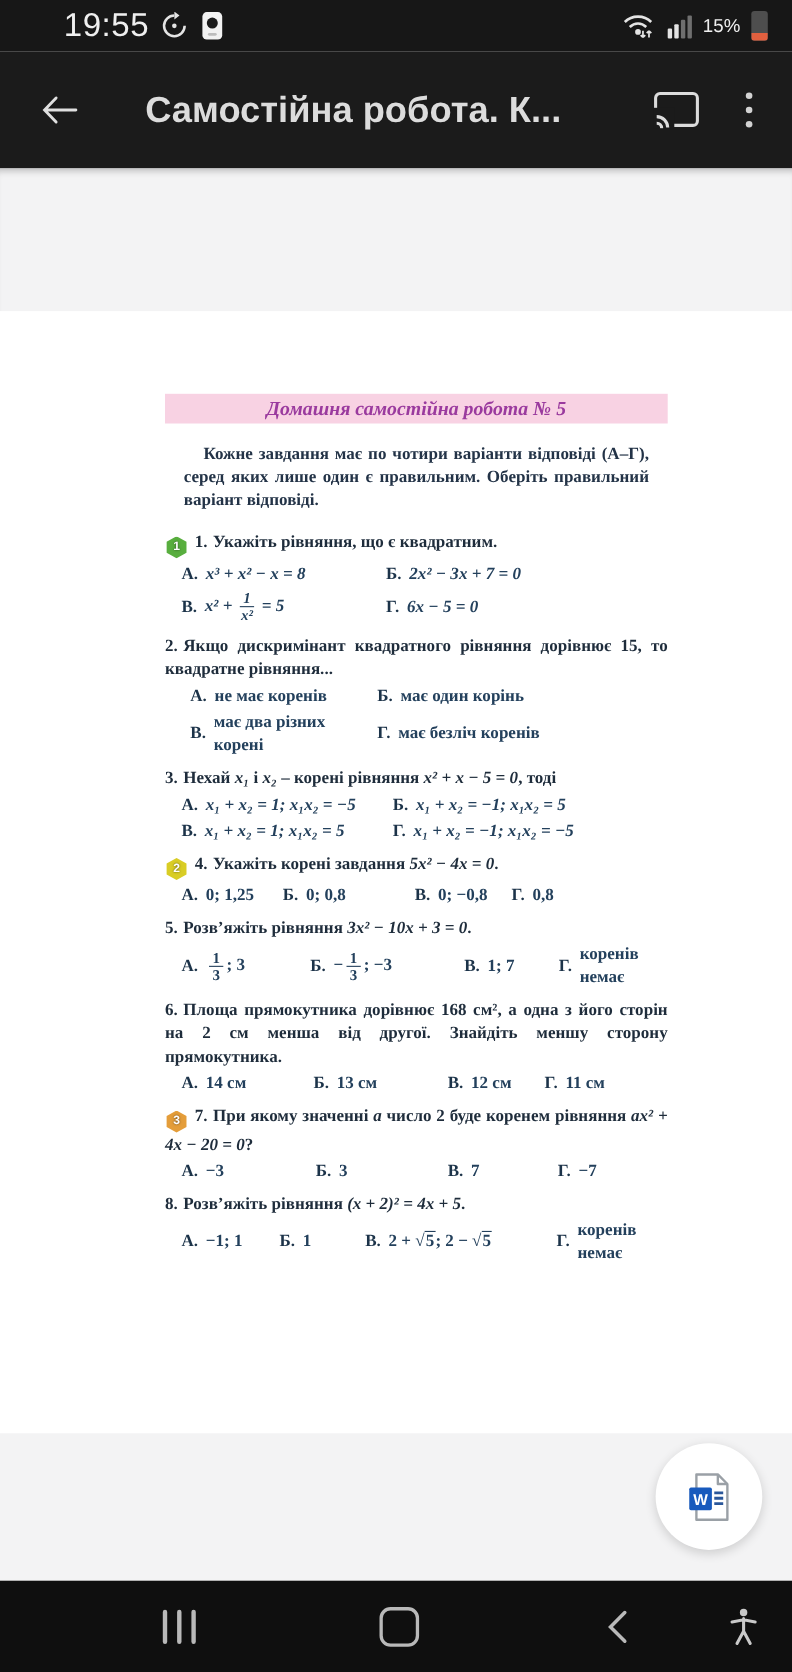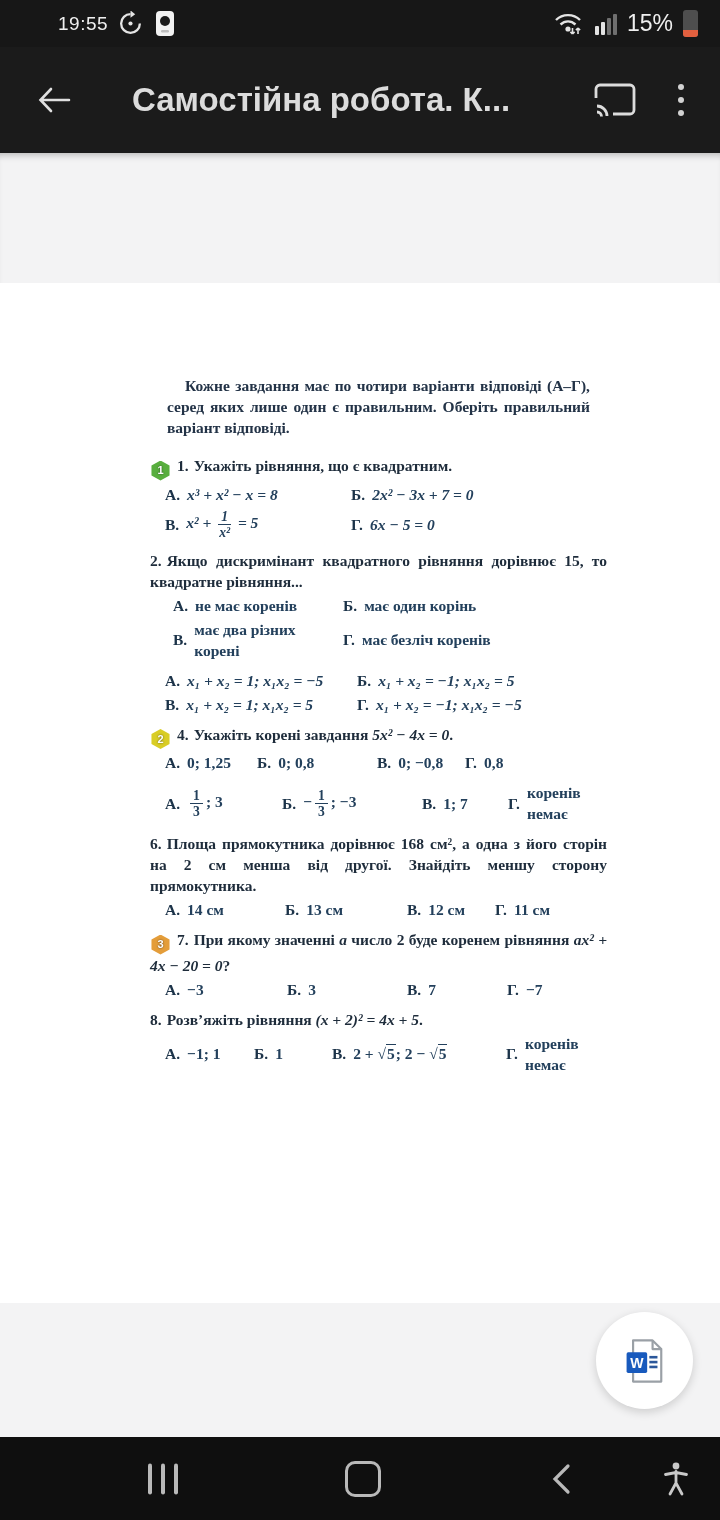--- a/index.html
+++ b/index.html
@@ -2,22 +2,22 @@
 <html style="--banner_bg: #f8d2e3; --banner_text: #9a3a9e; --badge_1: #58ae3e; --badge_2: #d9cd25; --badge_3: #e49d3a; --battery_low: #e2603f; --word_blue: #185abd;"><head>
 <meta charset="utf-8">
 <style>
   html,body{margin:0;padding:0;background:#000;}
   .screen{position:relative;width:720px;height:1520px;margin:0 auto;overflow:hidden;
           font-family:"Liberation Sans",sans-serif;background:#fff;}
   
   .status-bar{height:47px;background:#171717;display:flex;align-items:center;
               justify-content:space-between;padding:0 22px 0 58px;box-sizing:border-box;}
   .sb-left,.sb-right{display:flex;align-items:center;gap:10px;}
-  .sb-time{color:#efefef;font-size:19px;letter-spacing:.5px;}
-  .sb-pct{color:#efefef;font-size:23px;}
+  .sb-time{color:#efefef;font-size:30px;letter-spacing:.5px;}
+  .sb-pct{color:#efefef;font-size:17px;}
   .sig{display:flex;align-items:flex-end;gap:2px;height:22px;}
   .sig i{display:block;width:4px;border-radius:1px;}
   .sig .s1{height:9px;background:#e3e3e3;}
   .sig .s2{height:13px;background:#e3e3e3;}
   .sig .s3{height:17px;background:#6f6f6f;}
   .sig .s4{height:21px;background:#6f6f6f;}
   .bat{position:relative;width:15px;height:27px;border-radius:3px;background:#4e4e4e;overflow:hidden;}
   .bat::before{content:"";position:absolute;left:0;right:0;bottom:0;height:26%;
                background:var(--battery_low,#e2603f);}
   
@@ -141,20 +141,21 @@
       <i></i>
         <i></i>
         <i></i>
     </button>
   </div>
 
   <div class="band-top"></div>
 
   <div class="page">
     <div class="content">
+      <div class="banner">Домашня самостійна робота № 5</div>
       <p class="intro">Кожне завдання має по чотири варіанти відповіді (А–Г), серед яких лише один є правильним. Оберіть правильний варіант відповіді.</p>
 
       <div class="q">
         <p class="stem"><span class="badge b-green">1</span><b class="qnum">1.</b><span class="stem-parts"><span>Укажіть рівняння, що є квадратним.</span></span></p>
         <div class="opts cols-q1">
           <span class="opt">
               <b class="letter">А.</b>
               <span class="opt-parts"><span class="math">x³ + x² − x = 8</span></span>
             </span>
           <span class="opt">
@@ -191,20 +192,21 @@
               <span class="opt-parts"><span>має два різних корені</span></span>
             </span>
           <span class="opt">
               <b class="letter">Г.</b>
               <span class="opt-parts"><span>має безліч коренів</span></span>
             </span>
         </div>
       </div>
 
       <div class="q">
+        <p class="stem"><b class="qnum">3.</b><span class="stem-parts"><span>Нехай </span><span class="math">x₁</span><span> і </span><span class="math">x₂</span><span> – корені рівняння </span><span class="math">x² + x − 5 = 0</span><span>, тоді</span></span></p>
         <div class="opts cols-q3">
           <span class="opt">
               <b class="letter">А.</b>
               <span class="opt-parts"><span class="math">x₁ + x₂ = 1; x₁x₂ = −5</span></span>
             </span>
           <span class="opt">
               <b class="letter">Б.</b>
               <span class="opt-parts"><span class="math">x₁ + x₂ = −1; x₁x₂ = 5</span></span>
             </span>
           <span class="opt">
@@ -234,20 +236,21 @@
               <span class="opt-parts"><span>0; −0,8</span></span>
             </span>
           <span class="opt">
               <b class="letter">Г.</b>
               <span class="opt-parts"><span>0,8</span></span>
             </span>
         </div>
       </div>
 
       <div class="q">
+        <p class="stem"><b class="qnum">5.</b><span class="stem-parts"><span>Розв’яжіть рівняння </span><span class="math">3x² − 10x + 3 = 0</span><span>.</span></span></p>
         <div class="opts cols-q5">
           <span class="opt">
               <b class="letter">А.</b>
               <span class="opt-parts"><span class="frac">
                   <span class="num">1</span>
                   <span class="den">3</span>
                 </span><span>; 3</span></span>
             </span>
           <span class="opt">
               <b class="letter">Б.</b>

